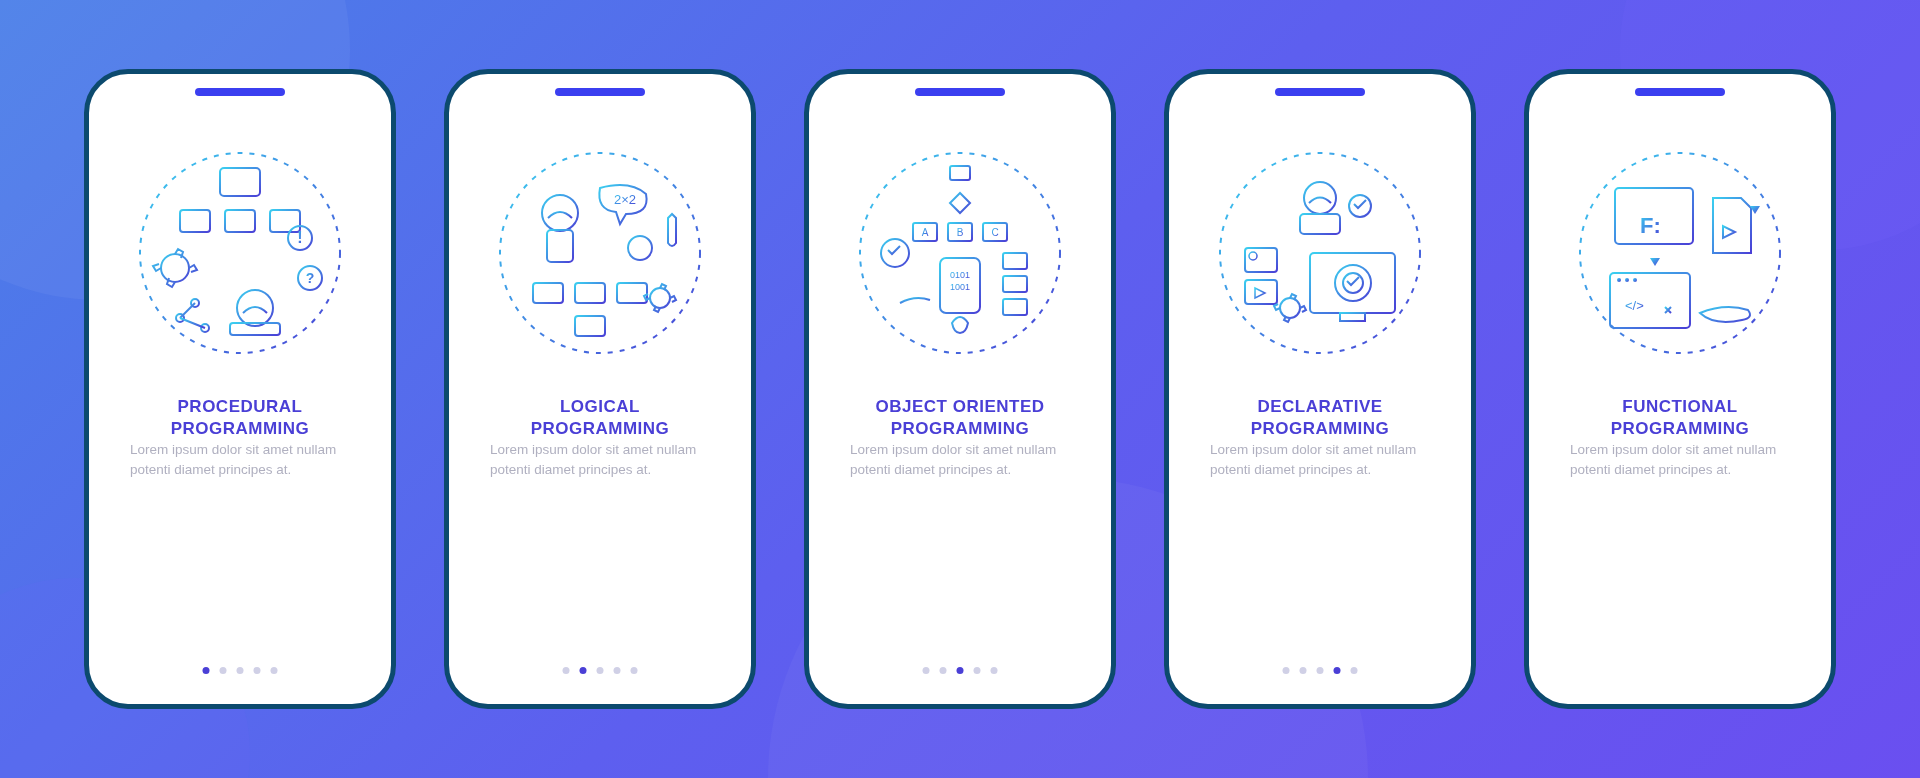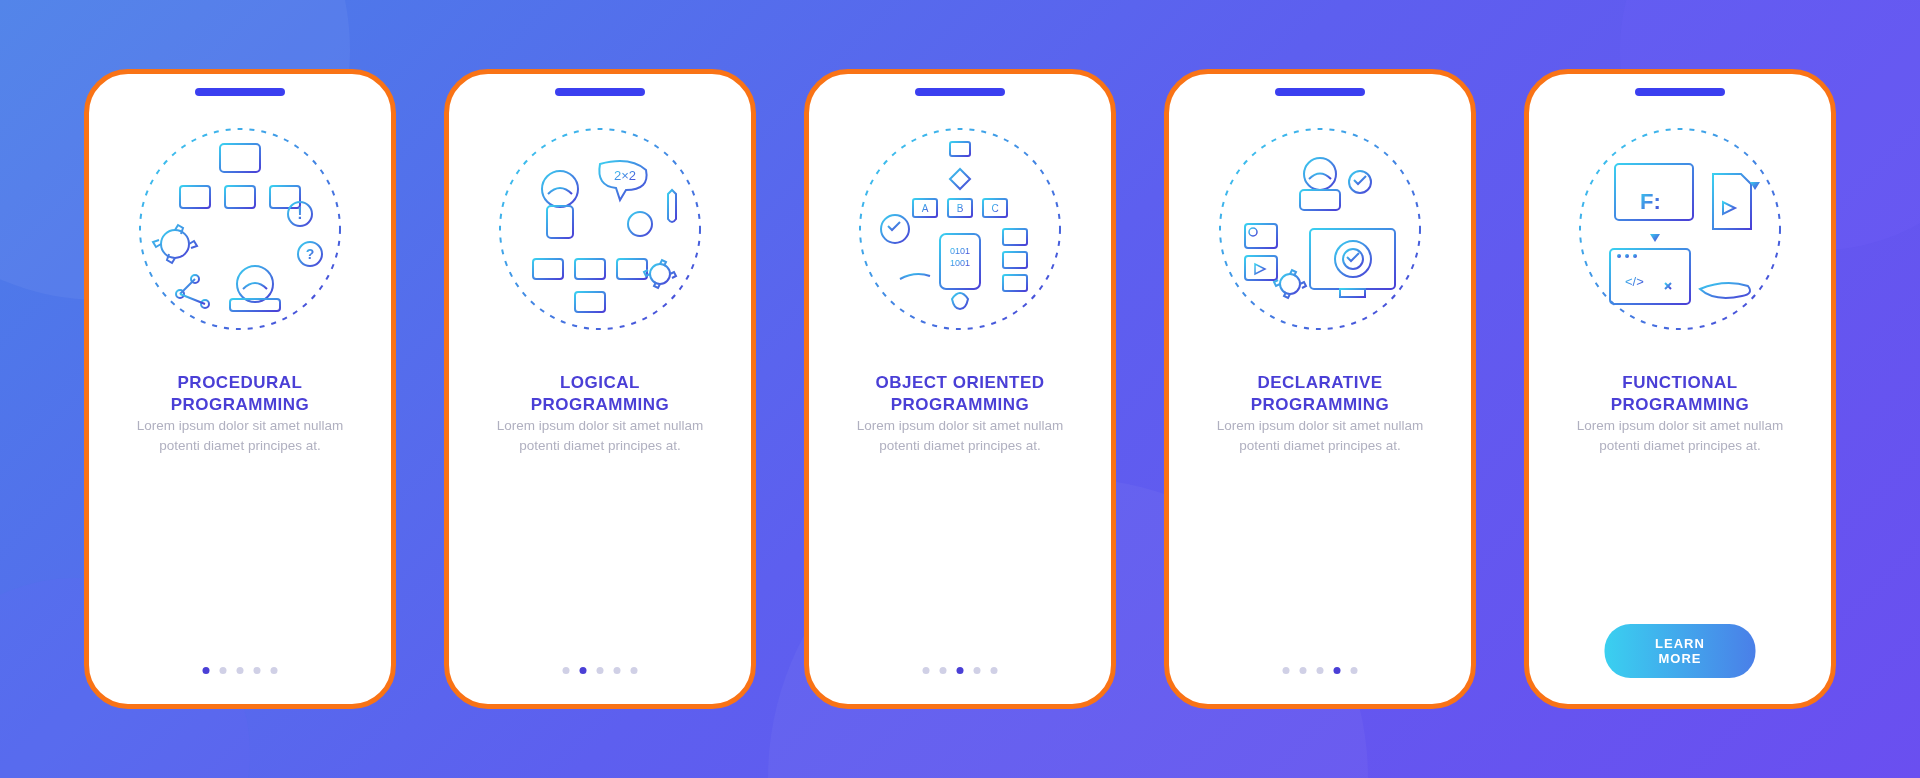--- a/index.html
+++ b/index.html
@@ -24,24 +24,24 @@
   .phones-row {
     display: flex;
     gap: 48px;
     position: relative;
     z-index: 2;
   }
   .phone {
     width: 312px;
     height: 640px;
     background: #fff;
-    border: 5px solid #f97316;
+    border: 5px solid #0c4a6e;
     border-radius: 44px;
     position: relative;
-    padding: 20px 20px 24px 20px;
+    padding: 44px 20px 24px 20px;
     display: flex;
     flex-direction: column;
     align-items: center;
   }
   .phone::before {
     content: "";
     position: absolute;
     top: 14px; left: 50%; transform: translateX(-50%);
     width: 90px; height: 8px; background: #3b3ff0; border-radius: 4px;
   }
@@ -61,21 +61,21 @@
     font-size: 17px;
     letter-spacing: 0.5px;
     text-align: center;
     line-height: 1.3;
     text-transform: uppercase;
     white-space: pre-line;
   }
   .desc {
     color: #b0b0c0;
     font-size: 13.5px;
-    text-align: center;
+    text-align: left;
     line-height: 1.5;
     max-width: 220px;
   }
   .dots {
     position: absolute;
     bottom: 30px;
     left: 50%;
     transform: translateX(-50%);
     display: flex;
     gap: 10px;
@@ -312,16 +312,15 @@
           <circle cx="62" cy="142" r="2" fill="url(#g5)"></circle>
           <circle cx="70" cy="142" r="2" fill="url(#g5)"></circle>
         <text x="60" y="172" font-size="13" fill="url(#g5)">&lt;/&gt;</text>
         <path d="M100 175 l6 -6 m0 6 l-6 -6" stroke="url(#g5)" stroke-width="2"></path>
         <path d="M135 175 q25 -10 48 -3 q6 8 -6 10 q-28 6 -42 -7 z" fill="none" stroke="url(#g5)" stroke-width="2"></path>
       </svg>
     </div>
     <div class="title">FUNCTIONAL
 PROGRAMMING</div>
     <div class="desc">Lorem ipsum dolor sit amet nullam potenti diamet principes at.</div>
-    <button class="cta">LEARN MORE</button>
   </div>
 
 </div>
 
 </body></html>

